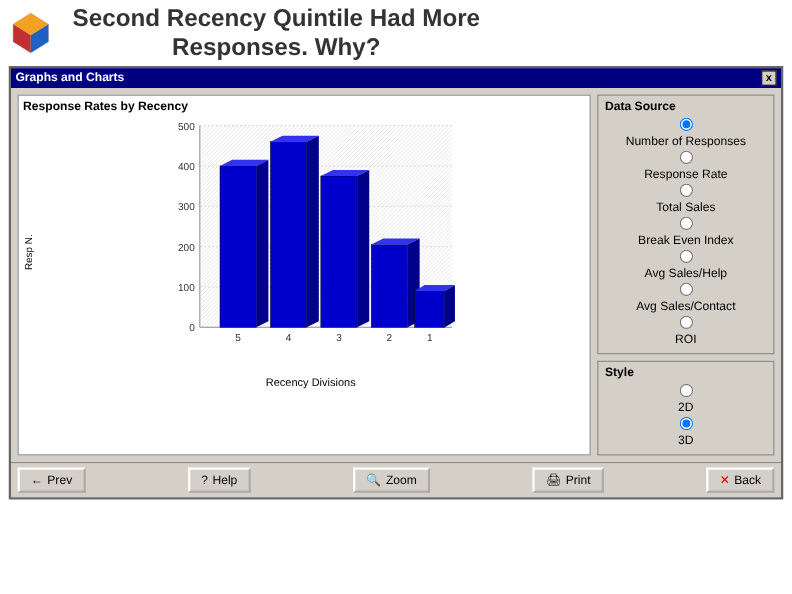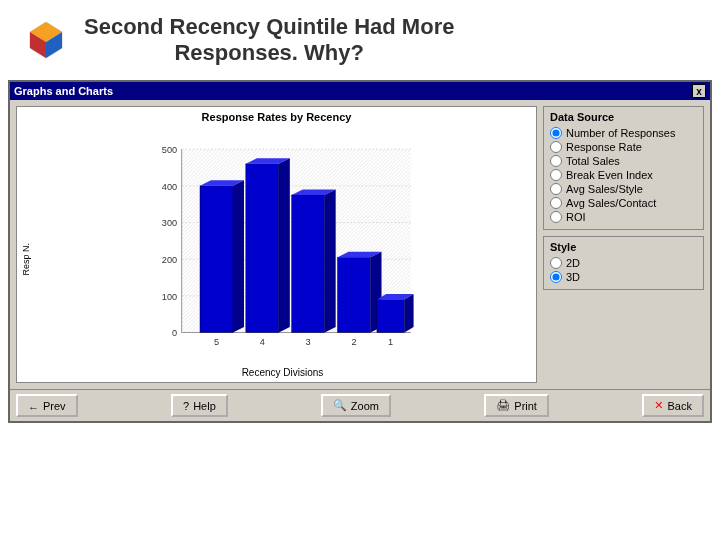--- a/index.html
+++ b/index.html
@@ -9,23 +9,23 @@
       background: #fff;
       font-family: Arial, sans-serif;
       font-size: 12px;
       overflow: hidden;
     }
 
     
     #header {
       display: flex;
       align-items: center;
-      padding: 8px 24px;
+      padding: 8px 6px;
       background: #fff;
-      height: 80px;
+      height: 60px;
     }
     #logo {
       width: 44px;
       height: 44px;
       margin-right: 16px;
       flex-shrink: 0;
     }
     #title-text {
       font-size: 22px;
       font-weight: bold;
@@ -71,24 +71,24 @@
 
     
     #chart-area {
       flex: 1;
       background: #fff;
       border: 1px solid #888;
       padding: 4px;
       position: relative;
     }
     #chart-title {
-      text-align: center;
-      font-size: 11px;
-      font-weight: bold;
-      margin-bottom: 17px;
+      text-align: left;
+      font-size: 11px;
+      font-weight: bold;
+      margin-bottom: 2px;
     }
     #chart-inner {
       display: flex;
       position: relative;
     }
     #y-label {
       font-size: 9px;
       writing-mode: vertical-rl;
       transform: rotate(180deg);
       align-self: center;
@@ -99,21 +99,21 @@
       flex: 1;
       position: relative;
     }
     #chart-svg {
       width: 100%;
       height: 220px;
     }
     #x-label {
       text-align: center;
       font-size: 10px;
-      margin-top: 4px;
+      margin-top: 15px;
     }
 
     
     #right-panel {
       width: 161px;
       display: flex;
       flex-direction: column;
       gap: 6px;
     }
 
@@ -128,20 +128,21 @@
       font-weight: bold;
       margin-bottom: 4px;
     }
     .radio-item {
       display: flex;
       align-items: center;
       gap: 4px;
       margin-bottom: 2px;
       font-size: 11px;
       cursor: pointer;
+      flex-direction: column;
     }
     .radio-item input[type="radio"] {
       width: 12px;
       height: 12px;
       margin: 0;
       cursor: pointer;
     }
 
     
     #dialog-footer {
@@ -270,21 +271,21 @@
         <label class="radio-item">
           <input type="radio" name="datasource" style=""> 
             <span>Total Sales</span>
         </label>
         <label class="radio-item">
           <input type="radio" name="datasource" style=""> 
             <span>Break Even Index</span>
         </label>
         <label class="radio-item">
           <input type="radio" name="datasource" style=""> 
-            <span>Avg Sales/Style</span>
+            <span>Avg Sales/Help</span>
         </label>
         <label class="radio-item">
           <input type="radio" name="datasource" style=""> 
             <span>Avg Sales/Contact</span>
         </label>
         <label class="radio-item">
           <input type="radio" name="datasource" style=""> 
             <span>ROI</span>
         </label>
       </div>

